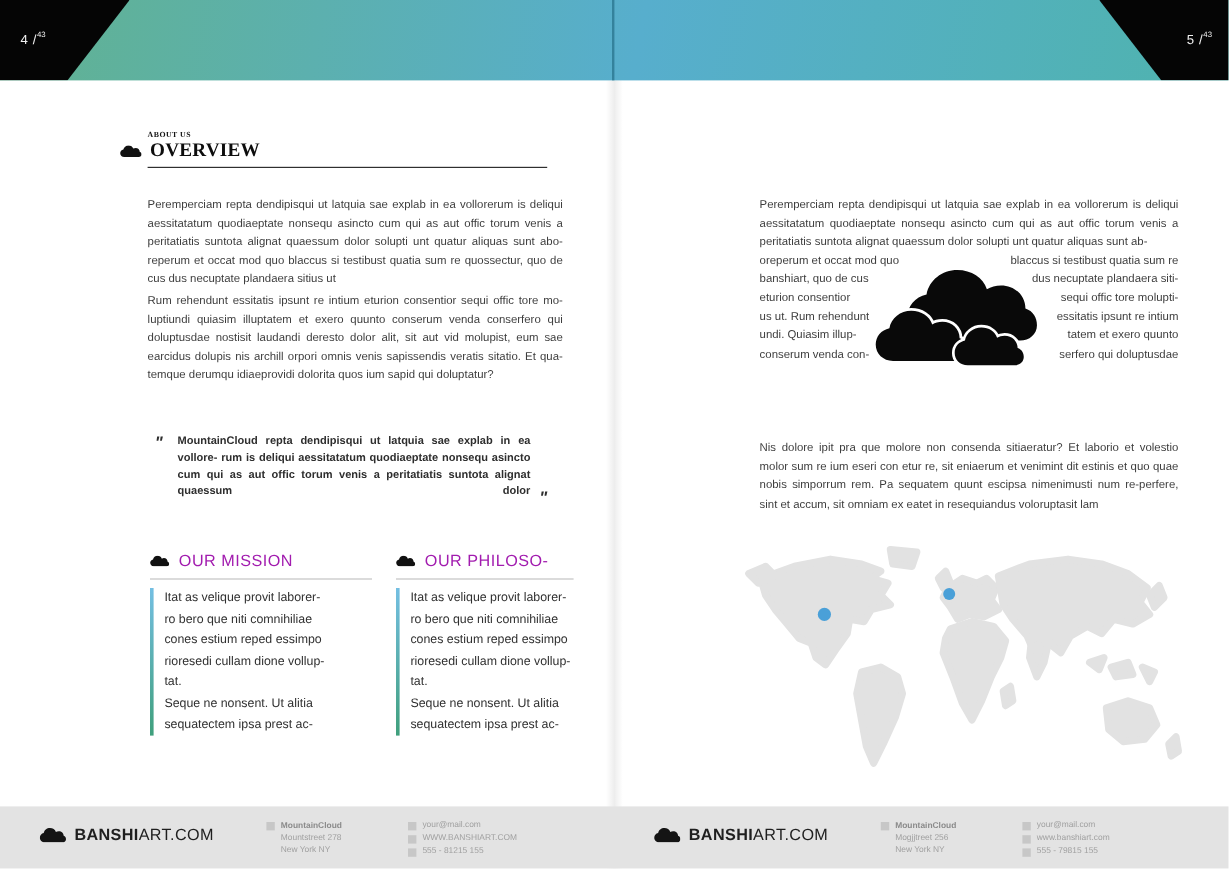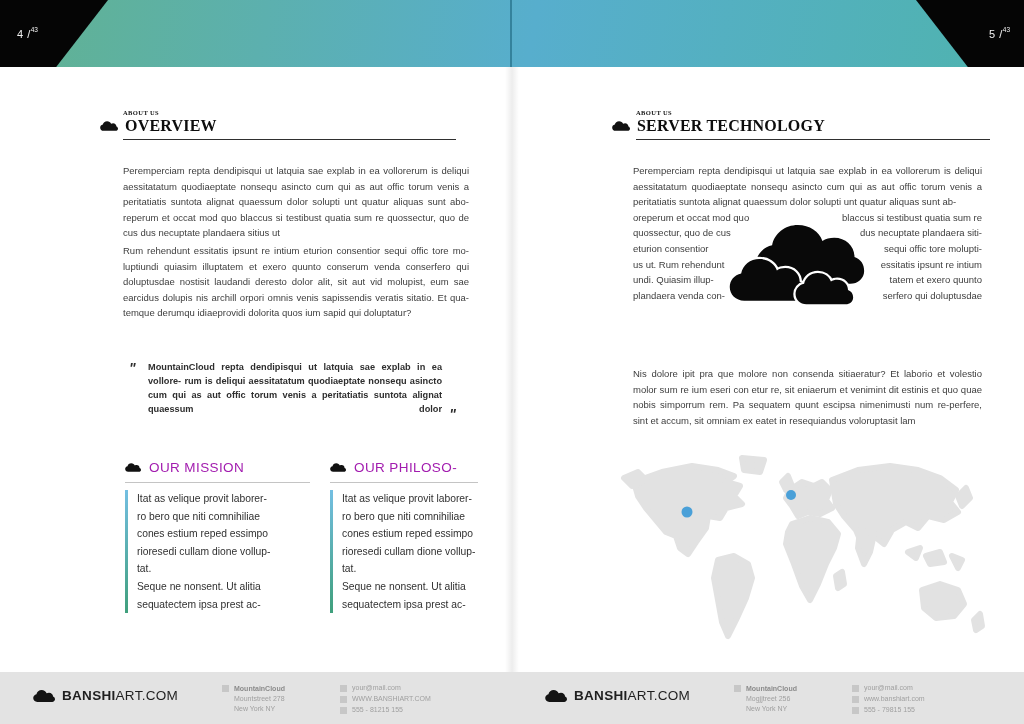--- a/index.html
+++ b/index.html
@@ -156,58 +156,46 @@
     <div class="c-rule"></div>
     <div class="c-text" style="width:136px;">Itat as velique provit laborer-
 ro bero que niti comnihiliae
 cones estium reped essimpo
 rioresedi cullam dione vollup-
 tat.
 Seque ne nonsent. Ut alitia
 sequatectem ipsa prest ac-</div>
   </div>
 
-  <div class="sec-head" style="left:612px;top:109px;width:378px;">
-    <div class="eyebrow" style="margin-left:24px;">ABOUT US</div>
-    <div class="title-row">
-      <span class="cloud-sm">
-        <svg width="18" height="10" viewBox="0 0 102 55">
-            <use href="#cloudp" fill="#111"></use>
-          </svg>
-      </span>
-      <span class="title">SERVER TECHNOLOGY</span>
-    </div>
-    <div class="rule" style="margin-left:24px;"></div>
-  </div>
 
   <div class="wrap-sec">
     <div class="bodytext" style="position:static;width:349px;">Peremperciam repta dendipisqui ut latquia sae explab in ea vollorerum is deliqui aessitatatum quodiaeptate nonsequ asincto cum qui as aut offic torum venis a peritatiatis suntota alignat quaessum dolor solupti unt quatur aliquas sunt ab-</div>
     <div class="srows">
       <div class="srow">
           <span>oreperum et occat mod quo</span>
           <span>blaccus si testibust quatia sum re</span>
         </div>
       <div class="srow">
-          <span>quossectur, quo de cus</span>
+          <span>banshiart, quo de cus</span>
           <span>dus necuptate plandaera siti-</span>
         </div>
       <div class="srow">
           <span>eturion consentior</span>
           <span>sequi offic tore molupti-</span>
         </div>
       <div class="srow">
           <span>us ut. Rum rehendunt</span>
           <span>essitatis ipsunt re intium</span>
         </div>
       <div class="srow">
           <span>undi. Quiasim illup-</span>
           <span>tatem et exero quunto</span>
         </div>
       <div class="srow">
-          <span>plandaera venda con-</span>
+          <span>conserum venda con-</span>
           <span>serfero qui doluptusdae</span>
         </div>
       <div class="cloud-art">
         <svg width="146" height="94" viewBox="0 0 146 94">
           <g transform="translate(28,2) scale(1.07)">
               <use href="#cloudp" fill="#090909"></use>
             </g>
           <g transform="translate(2,36) scale(0.76)">
               <use href="#cloudp" fill="#090909" stroke="#ffffff" stroke-width="6" paint-order="stroke fill"></use>
             </g>

